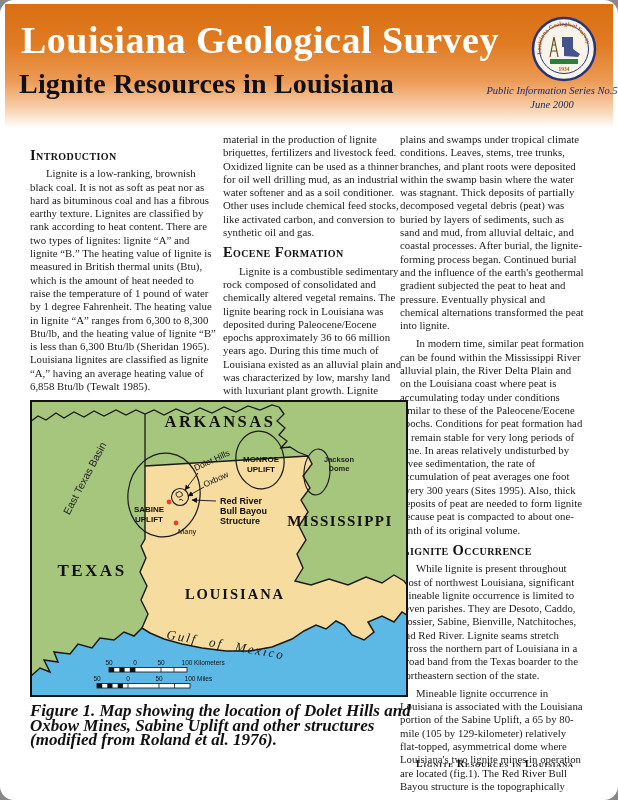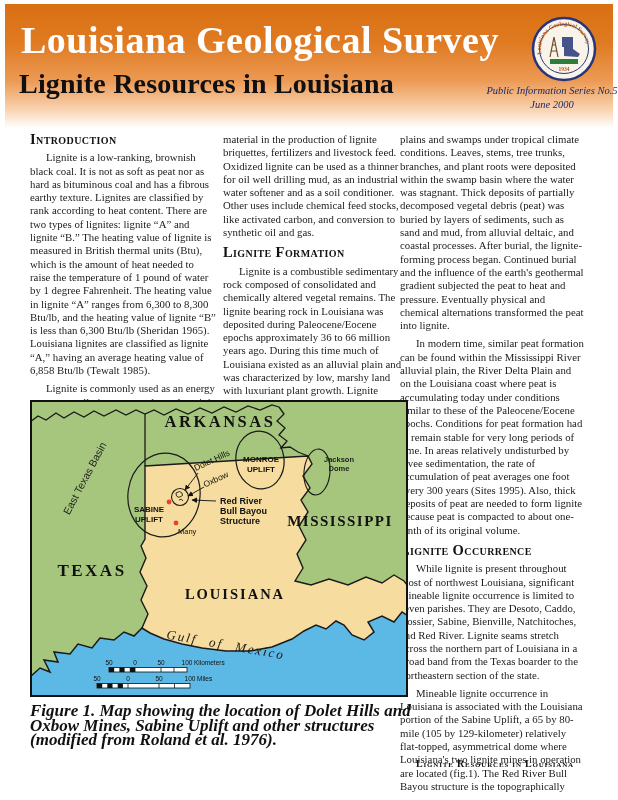--- a/index.html
+++ b/index.html
@@ -1,33 +1,33 @@
 <!DOCTYPE html>
 <html><head>
 <meta charset="utf-8">
 <style>
   html,body{margin:0;padding:0;background:#888;}
   #page{position:relative;width:618px;height:800px;background:#ffffff;overflow:hidden;
-        font-family:"Liberation Serif",serif;color:#1b1b1b;}
+        font-family:"Liberation Serif",serif;color:#1b1b1b;border-radius:14px;}
   
   #banner{position:absolute;left:5px;top:4px;width:608px;height:124px;
           background:linear-gradient(180deg,#D96F12 0%,#E07B22 32%,#EC9A55 62%,#F8D0AC 84%,#ffffff 100%);}
   #masthead{position:absolute;left:16px;top:14px;font-size:38px;font-weight:bold;color:#ffffff;
             letter-spacing:.5px;white-space:nowrap;}
   #doctitle{position:absolute;left:14px;top:64px;font-size:28px;font-weight:bold;color:#101010;
             letter-spacing:.2px;white-space:nowrap;}
   #seriesblock{position:absolute;left:476px;top:80px;width:142px;text-align:center;
                font-style:italic;font-size:10.5px;line-height:14px;color:#1b2a6b;}
   #logo{position:absolute;left:526px;top:12px;}
   
   .col{position:absolute;top:133px;width:186px;font-size:10.8px;line-height:13.3px;text-align:left;}
   #col1{left:30px;}  #col2{left:223px;width:184px;}  #col3{left:400px;width:184px;}
   .heading{font-size:14.5px;font-weight:bold;font-variant:small-caps;letter-spacing:.4px;
            margin:7px 0 5px 0;color:#111;}
-  .heading.first{margin-top:0;}
+  .heading.first{margin-top:16px;}
   .para{margin:0 0 5px 0;text-indent:16px;}
   .para.cont{text-indent:0;}
   
   #mapwrap{position:absolute;left:30px;top:400px;width:378px;height:220px;}
   #caption{position:absolute;left:30px;top:704px;width:382px;font-size:17px;line-height:14.5px;
            font-weight:bold;font-style:italic;color:#111;}
   #footer{position:absolute;left:388px;top:758px;width:214px;text-align:center;
           font-size:10px;font-weight:bold;font-variant:small-caps;letter-spacing:.8px;color:#111;}
   svg text{user-select:none;}
 </style>
@@ -64,21 +64,21 @@
   </div>
 
   <div class="col" id="col1">
     <div class="heading first">Introduction</div>
     <p class="para">Lignite is a low-ranking, brownish black coal. It is not as soft as peat nor as hard as bituminous coal and has a fibrous earthy texture. Lignites are classified by rank according to heat content. There are two types of lignites: lignite “A” and lignite “B.” The heating value of lignite is measured in British thermal units (Btu), which is the amount of heat needed to raise the temperature of 1 pound of water by 1 degree Fahrenheit. The heating value in lignite “A” ranges from 6,300 to 8,300 Btu/lb, and the heating value of lignite “B” is less than 6,300 Btu/lb (Sheridan 1965). Louisiana lignites are classified as lignite “A,” having an average heating value of 6,858 Btu/lb (Tewalt 1985).</p>
     <p class="para">Lignite is commonly used as an energy source, usually in a power plant where it is burned as a fuel. It can be used as a raw</p>
   </div>
 
   <div class="col" id="col2">
     <p class="para cont">material in the production of lignite briquettes, fertilizers and livestock feed. Oxidized lignite can be used as a thinner for oil well drilling mud, as an industrial water softener and as a soil conditioner. Other uses include chemical feed stocks, like activated carbon, and conversion to synthetic oil and gas.</p>
-    <div class="heading">Lignite Formation</div>
+    <div class="heading">Eocene Formation</div>
     <p class="para">Lignite is a combustible sedimentary rock composed of consolidated and chemically altered vegetal remains. The lignite bearing rock in Louisiana was deposited during Paleocene/Eocene epochs approximately 36 to 66 million years ago. During this time much of Louisiana existed as an alluvial plain and was characterized by low, marshy land with luxuriant plant growth. Lignite originated from ancient plants that flourished in delta</p>
   </div>
 
   <div class="col" id="col3">
     <p class="para cont">plains and swamps under tropical climate conditions. Leaves, stems, tree trunks, branches, and plant roots were deposited within the swamp basin where the water was stagnant. Thick deposits of partially decomposed vegetal debris (peat) was buried by layers of sediments, such as sand and mud, from alluvial deltaic, and coastal processes. After burial, the lignite- forming process began. Continued burial and the influence of the earth's geothermal gradient subjected the peat to heat and pressure. Eventually physical and chemical alternations transformed the peat into lignite.</p>
     <p class="para">In modern time, similar peat formation can be found within the Mississippi River alluvial plain, the River Delta Plain and on the Louisiana coast where peat is accumulating today under conditions similar to these of the Paleocene/Eocene epochs. Conditions for peat formation had to remain stable for very long periods of time. In areas relatively undisturbed by levee sedimentation, the rate of accumulation of peat averages one foot every 300 years (Sites 1995). Also, thick deposits of peat are needed to form lignite because peat is compacted to about one-tenth of its original volume.</p>
     <div class="heading">Lignite Occurrence</div>
     <p class="para">While lignite is present throughout most of northwest Louisiana, significant mineable lignite occurrence is limited to seven parishes. They are Desoto, Caddo, Bossier, Sabine, Bienville, Natchitoches, and Red River. Lignite seams stretch across the northern part of Louisiana in a broad band from the Texas boarder to the northeastern section of the state.</p>
     <p class="para">Mineable lignite occurrence in Louisiana is associated with the Louisiana portion of the Sabine Uplift, a 65 by 80-mile (105 by 129-kilometer) relatively flat-topped, asymmetrical dome where Louisiana's two lignite mines in operation are located (fig.1). The Red River Bull Bayou structure is the topographically</p>
   </div>

